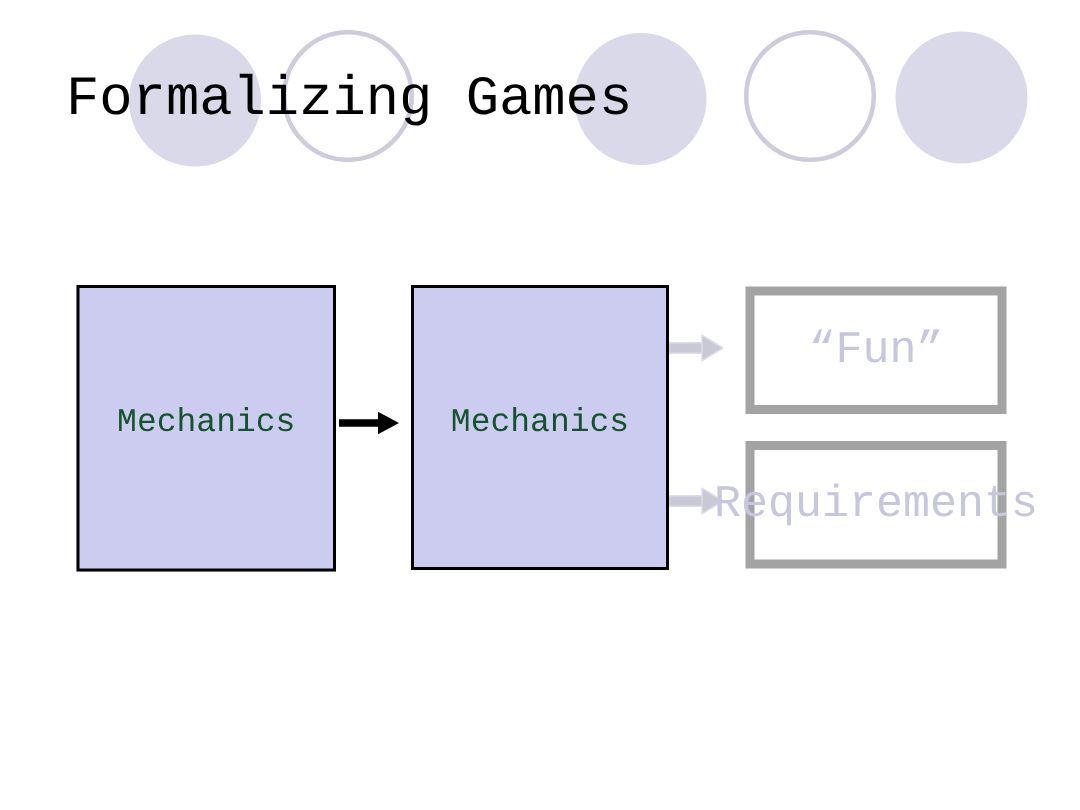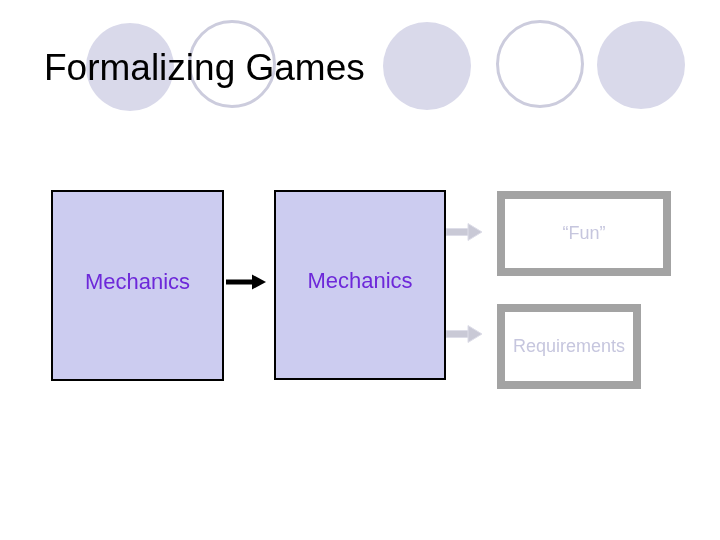--- a/index.html
+++ b/index.html
@@ -2,21 +2,21 @@
 <html><head>
 <meta charset="utf-8">
 <style>
   html, body { margin: 0; padding: 0; background: #ffffff; }
   .slide {
     position: relative;
     width: 720px;
     height: 540px;
     background: #ffffff;
     overflow: hidden;
-    font-family: Liberation Sans, sans-serif;
+    font-family: Liberation Mono, monospace;
   }
 
   
   .circle {
     position: absolute;
     width: 88px;
     height: 88px;
     border-radius: 50%;
     z-index: 1;
   }
@@ -46,35 +46,35 @@
     display: flex;
     align-items: center;
     justify-content: center;
     box-sizing: border-box;
     text-align: center;
     z-index: 2;
   }
   .node.solid {
     background: #ccccf0;
     border: 2.5px solid #000000;
-    color: #6d28d9;
+    color: #14532d;
     font-size: 22px;
     text-align: center;
   }
   .node.solid span { transform: translateY(-4px); }
   .node.ghost {
     background: #ffffff;
-    border: 8px solid #a3a3a3;
+    border: 6px solid #a3a3a3;
     color: #c6c6de;
-    font-size: 18px;
+    font-size: 30px;
   }
   .mechanics    { left: 51px;  top: 190px; width: 173px; height: 191px; }
   .dynamics     { left: 274px; top: 190px; width: 172px; height: 190px; }
   .fun          { left: 497px; top: 191px; width: 174px; height: 85px; }
-  .requirements { left: 497px; top: 304px; width: 144px; height: 85px; }
+  .requirements { left: 497px; top: 294px; width: 174px; height: 85px; }
 
   .arrow { position: absolute; z-index: 2; }
   .arrow-md  { left: 226px; top: 274px; }
   .arrow-df  { left: 446px; top: 223px; }
   .arrow-dr  { left: 446px; top: 325px; }
 </style>
 </head>
 <body>
 
 <div class="slide">

